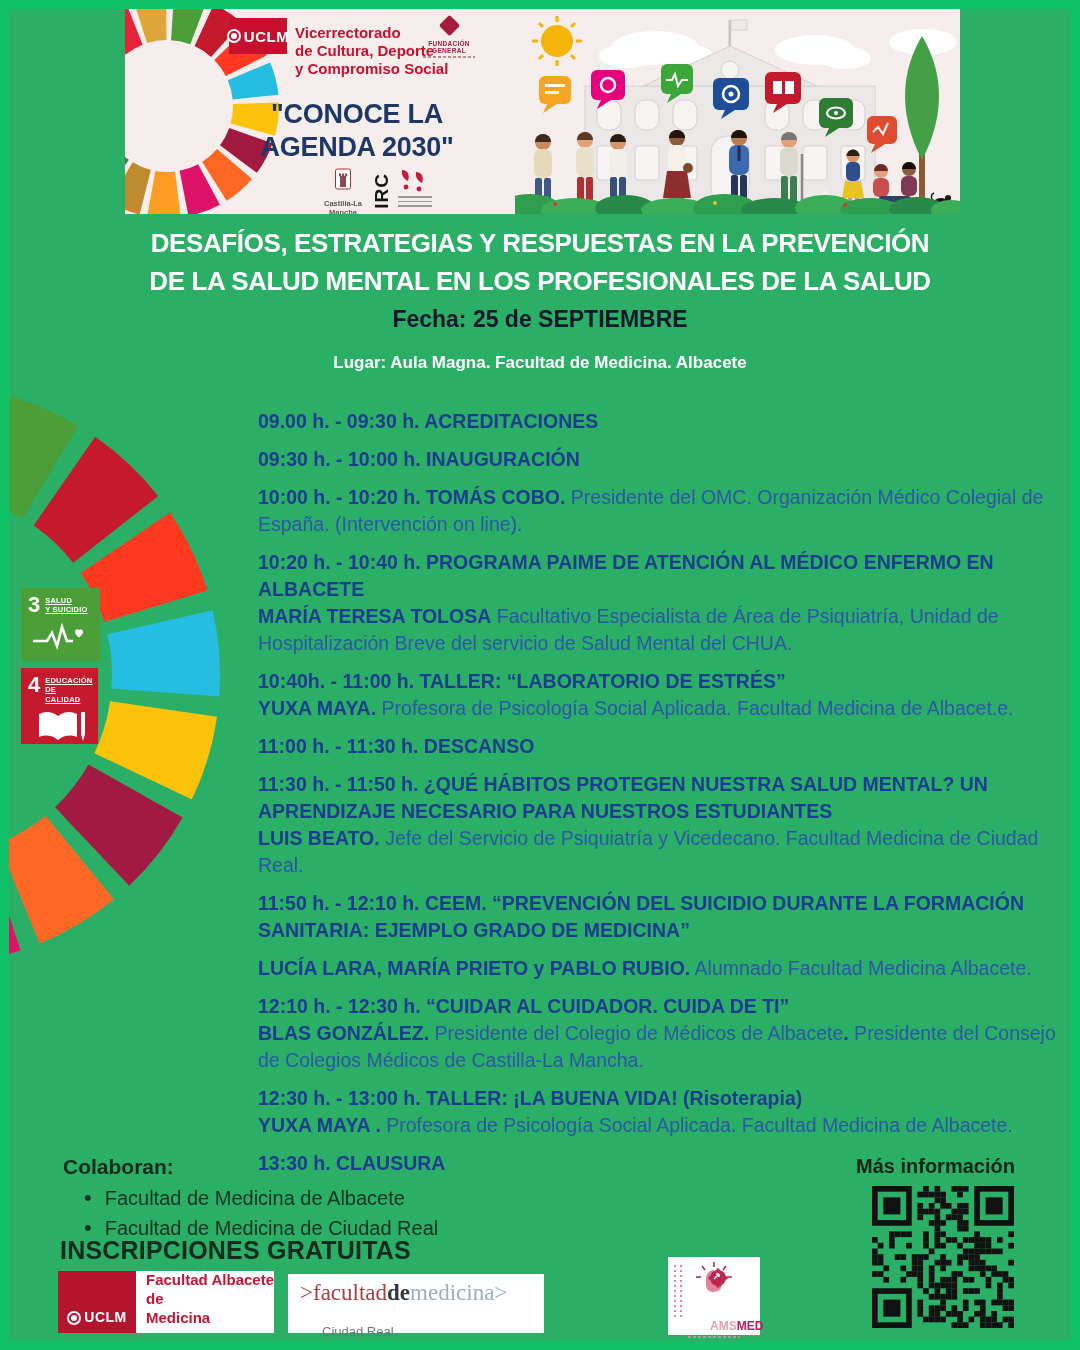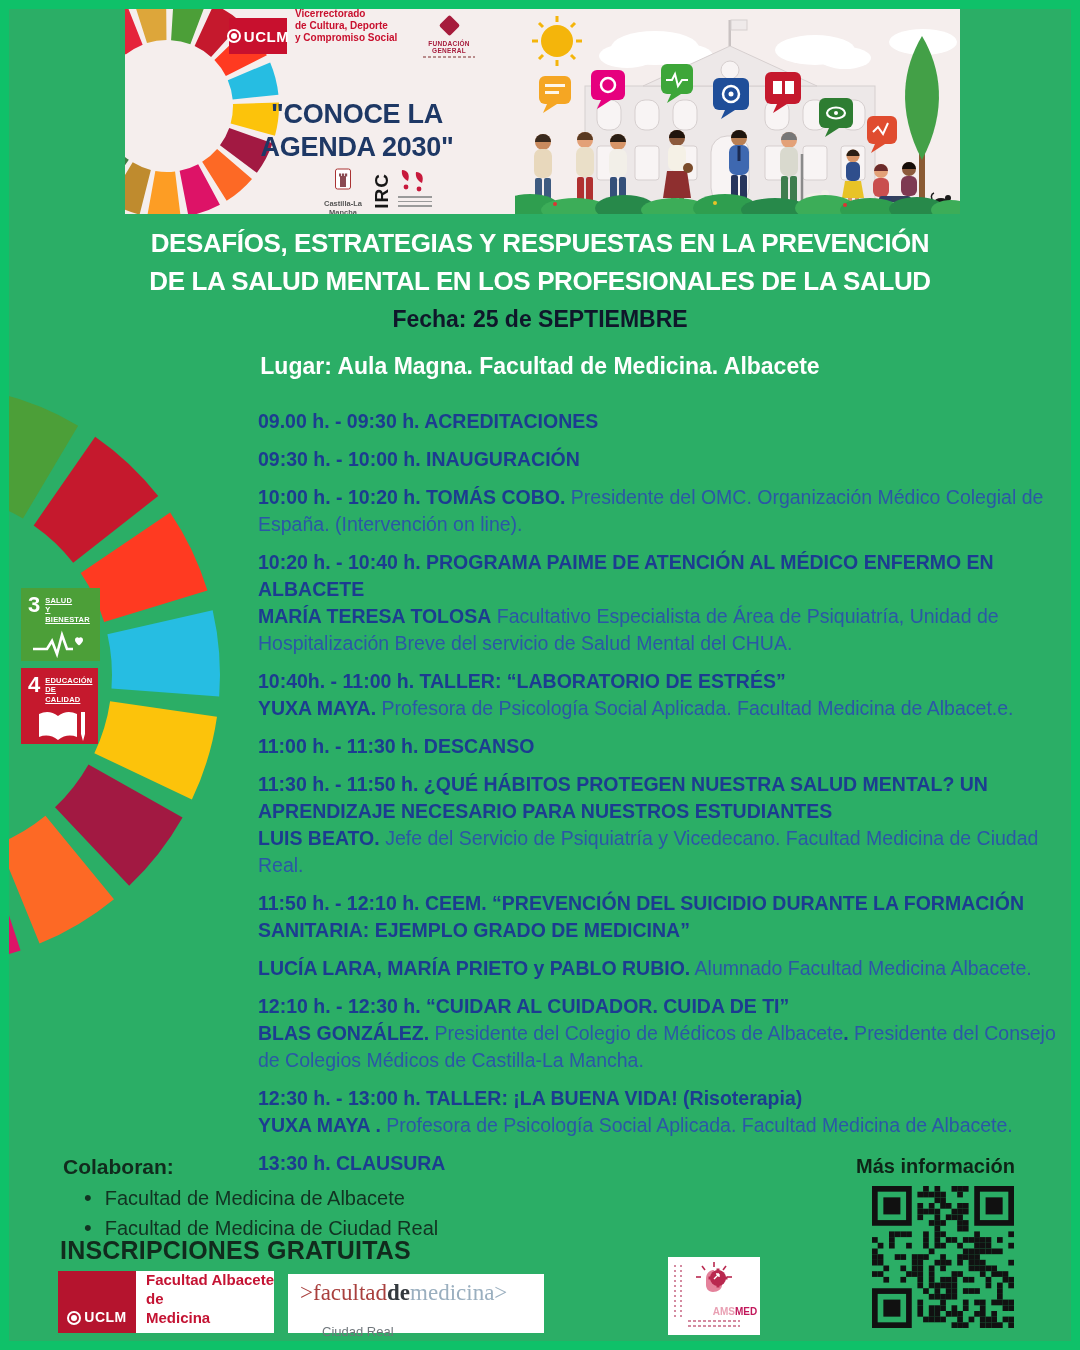--- a/index.html
+++ b/index.html
@@ -9,22 +9,22 @@
 
   
   .banner{position:absolute;left:125px;top:8px;width:835px;height:206px;
           background:#F5EEED;overflow:hidden;z-index:5;}
   .wheel-banner{position:absolute;left:-6px;top:-8px;width:210px;height:220px;}
   .uclm-box{position:absolute;left:104px;top:10px;width:58px;height:36px;background:#C8102E;
             display:flex;align-items:center;justify-content:center;gap:3px;}
   .uclm-glyph{width:10px;height:10px;border:2px solid #fff;border-radius:50%;position:relative;flex:none;}
   .uclm-glyph::after{content:"";position:absolute;inset:2px;background:#fff;border-radius:50%;}
   .uclm-txt{color:#fff;font-weight:bold;font-size:15px;letter-spacing:.5px;}
-  .vicer{position:absolute;left:170px;top:0;color:#C8102E;font-weight:bold;
-         font-size:10px;line-height:1.2;}
+  .vicer{position:absolute;left:170px;top:16px;color:#C8102E;font-weight:bold;
+         font-size:15px;line-height:1.2;}
   .fundacion{position:absolute;left:286px;top:7px;width:76px;text-align:center;}
   .fundacion .diamond{width:15px;height:15px;background:#A61C3C;transform:rotate(45deg);
                       margin:3px auto 7px auto;border-radius:2px;}
   .fundacion .flabel{font-size:6.5px;font-weight:bold;color:#A61C3C;letter-spacing:.3px;}
   .fundacion .fline{width:52px;height:2px;margin:2px auto 0;
         background:repeating-linear-gradient(90deg,#B98C8C 0 3px,transparent 3px 5px);}
   .campaign{position:absolute;left:112px;top:54px;width:240px;text-align:center;
             color:#5F7C9C;font-size:16px;line-height:1.35;}
   .conoce{position:absolute;left:97px;top:90px;width:270px;text-align:center;
           color:#1E3865;font-weight:800;font-size:27px;line-height:33px;letter-spacing:-.3px;}
@@ -38,21 +38,21 @@
         background:repeating-linear-gradient(#9A9A9A 0 1.5px,transparent 1.5px 4.5px);}
   .illus{position:absolute;right:0;top:0;width:445px;height:206px;}
 
   
   .title-line{position:absolute;left:0;width:1080px;text-align:center;color:#fff;
               font-weight:800;font-size:26px;letter-spacing:-.4px;}
   .t1{top:228px;} .t2{top:266px;}
   .fecha{position:absolute;left:0;top:306px;width:1080px;text-align:center;color:#0f172a;
          font-weight:800;font-size:23px;}
   .lugar{position:absolute;left:0;top:353px;width:1080px;text-align:center;color:#fff;
-         font-weight:800;font-size:23px;}
+         font-weight:800;font-size:17px;}
 
   
   .wheel-left{position:absolute;left:0;top:385px;width:250px;height:580px;z-index:1;}
   .sdg-badge{position:absolute;z-index:2;color:#fff;padding:6px 7px;box-sizing:border-box;}
   .sdg3{left:21px;top:588px;width:79px;height:73px;background:#4C9F38;}
   .sdg4{left:21px;top:668px;width:77px;height:76px;background:#C5192D;}
   .sdg-head{display:flex;gap:5px;align-items:flex-start;}
   .sdg-num{font-size:22px;font-weight:800;line-height:1;}
   .sdg-label{font-size:7.5px;font-weight:bold;line-height:1.25;padding-top:2px;letter-spacing:.2px;text-decoration:underline;}
   .sdg-icon{display:block;margin:4px auto 0;}
@@ -82,21 +82,21 @@
                box-sizing:border-box;padding:6px 0 0 12px;}
   .fm-line1{font-family:"Liberation Serif",serif;font-size:23px;}
   .fm1{color:#A9403E;} .fm2{color:#33393E;font-weight:bold;} .fm3{color:#9AAFBF;}
   .fm-sub{margin-left:22px;color:#6F767B;font-size:13px;margin-top:18px;}
   .logo-amsmed{position:absolute;left:668px;top:1257px;width:92px;height:78px;background:#fff;
                box-sizing:border-box;padding-top:4px;text-align:center;}
   .ams-vcols{position:absolute;left:6px;top:8px;width:10px;height:54px;
        background:repeating-linear-gradient(#D48AA0 0 2px,transparent 2px 5px);
        -webkit-mask:linear-gradient(90deg,#000 2px,transparent 2px 6px,#000 6px 8px,transparent 8px);
        mask:linear-gradient(90deg,#000 2px,transparent 2px 6px,#000 6px 8px,transparent 8px);}
-  .ams-text{font-size:10px;margin-top:5px;padding-left:42px;}
+  .ams-text{font-size:12px;margin-top:18px;padding-left:42px;}
   .ams-light{color:#E9A0B3;font-weight:bold;} .ams-bold{color:#C2185B;font-weight:800;}
   .ams-sub{width:52px;height:2px;margin:3px auto 0;
        background:repeating-linear-gradient(90deg,#D48AA0 0 3px,transparent 3px 5px);}
 </style>
 </head>
 <body>
 
 <div class="frame"></div>
 
 <div class="banner">
@@ -388,21 +388,21 @@
     <path d="M-335.9877703764466,405.54438978231155 A290,290 0 0 1 -358.24867708200213,321.8229502164031 L-250.9008938928427,309.9716446185702 A182,182 0 0 0 -236.93025589142508,362.51406531165765 Z" fill="#0A97D9"></path>
     <path d="M-359.7663745831893,301.6382198344424 A290,290 0 0 1 -350.27507524926915,215.52931990362563 L-245.8967713633344,243.26322835330987 A182,182 0 0 0 -251.85337991082918,297.30398624092595 Z" fill="#56C02B"></path>
     <path d="M-344.39752721168804,196.1597258096987 A290,290 0 0 1 -304.4362968490615,119.29668216552221 L-217.1289862983765,182.86895225560357 A182,182 0 0 0 -242.20810328457662,231.10713826677642 Z" fill="#00689D"></path>
   </svg>
 
 <div class="sdg-badge sdg3">
   <div class="sdg-head">
     <span class="sdg-num">3</span>
     <span class="sdg-label">
       <span>SALUD</span><br>
-      <span>Y BIENESTAR</span>
+      <span>Y SUICIDIO</span>
     </span>
   </div>
   <svg class="sdg-icon" width="60" height="32" viewBox="0 0 60 32">
     <polyline points="2,21 16,21 21,13 26,26 31,7 36,21 42,21" fill="none" stroke="#fff" stroke-width="2.6"></polyline>
     <path d="M44,12 C44,9.6 46.4,8.4 48,10 C49.6,8.4 52,9.6 52,12 C52,14.6 48,17.4 48,17.4 C48,17.4 44,14.6 44,12 Z" fill="#fff"></path>
   </svg>
 </div>
 
 <div class="sdg-badge sdg4">
   <div class="sdg-head">

